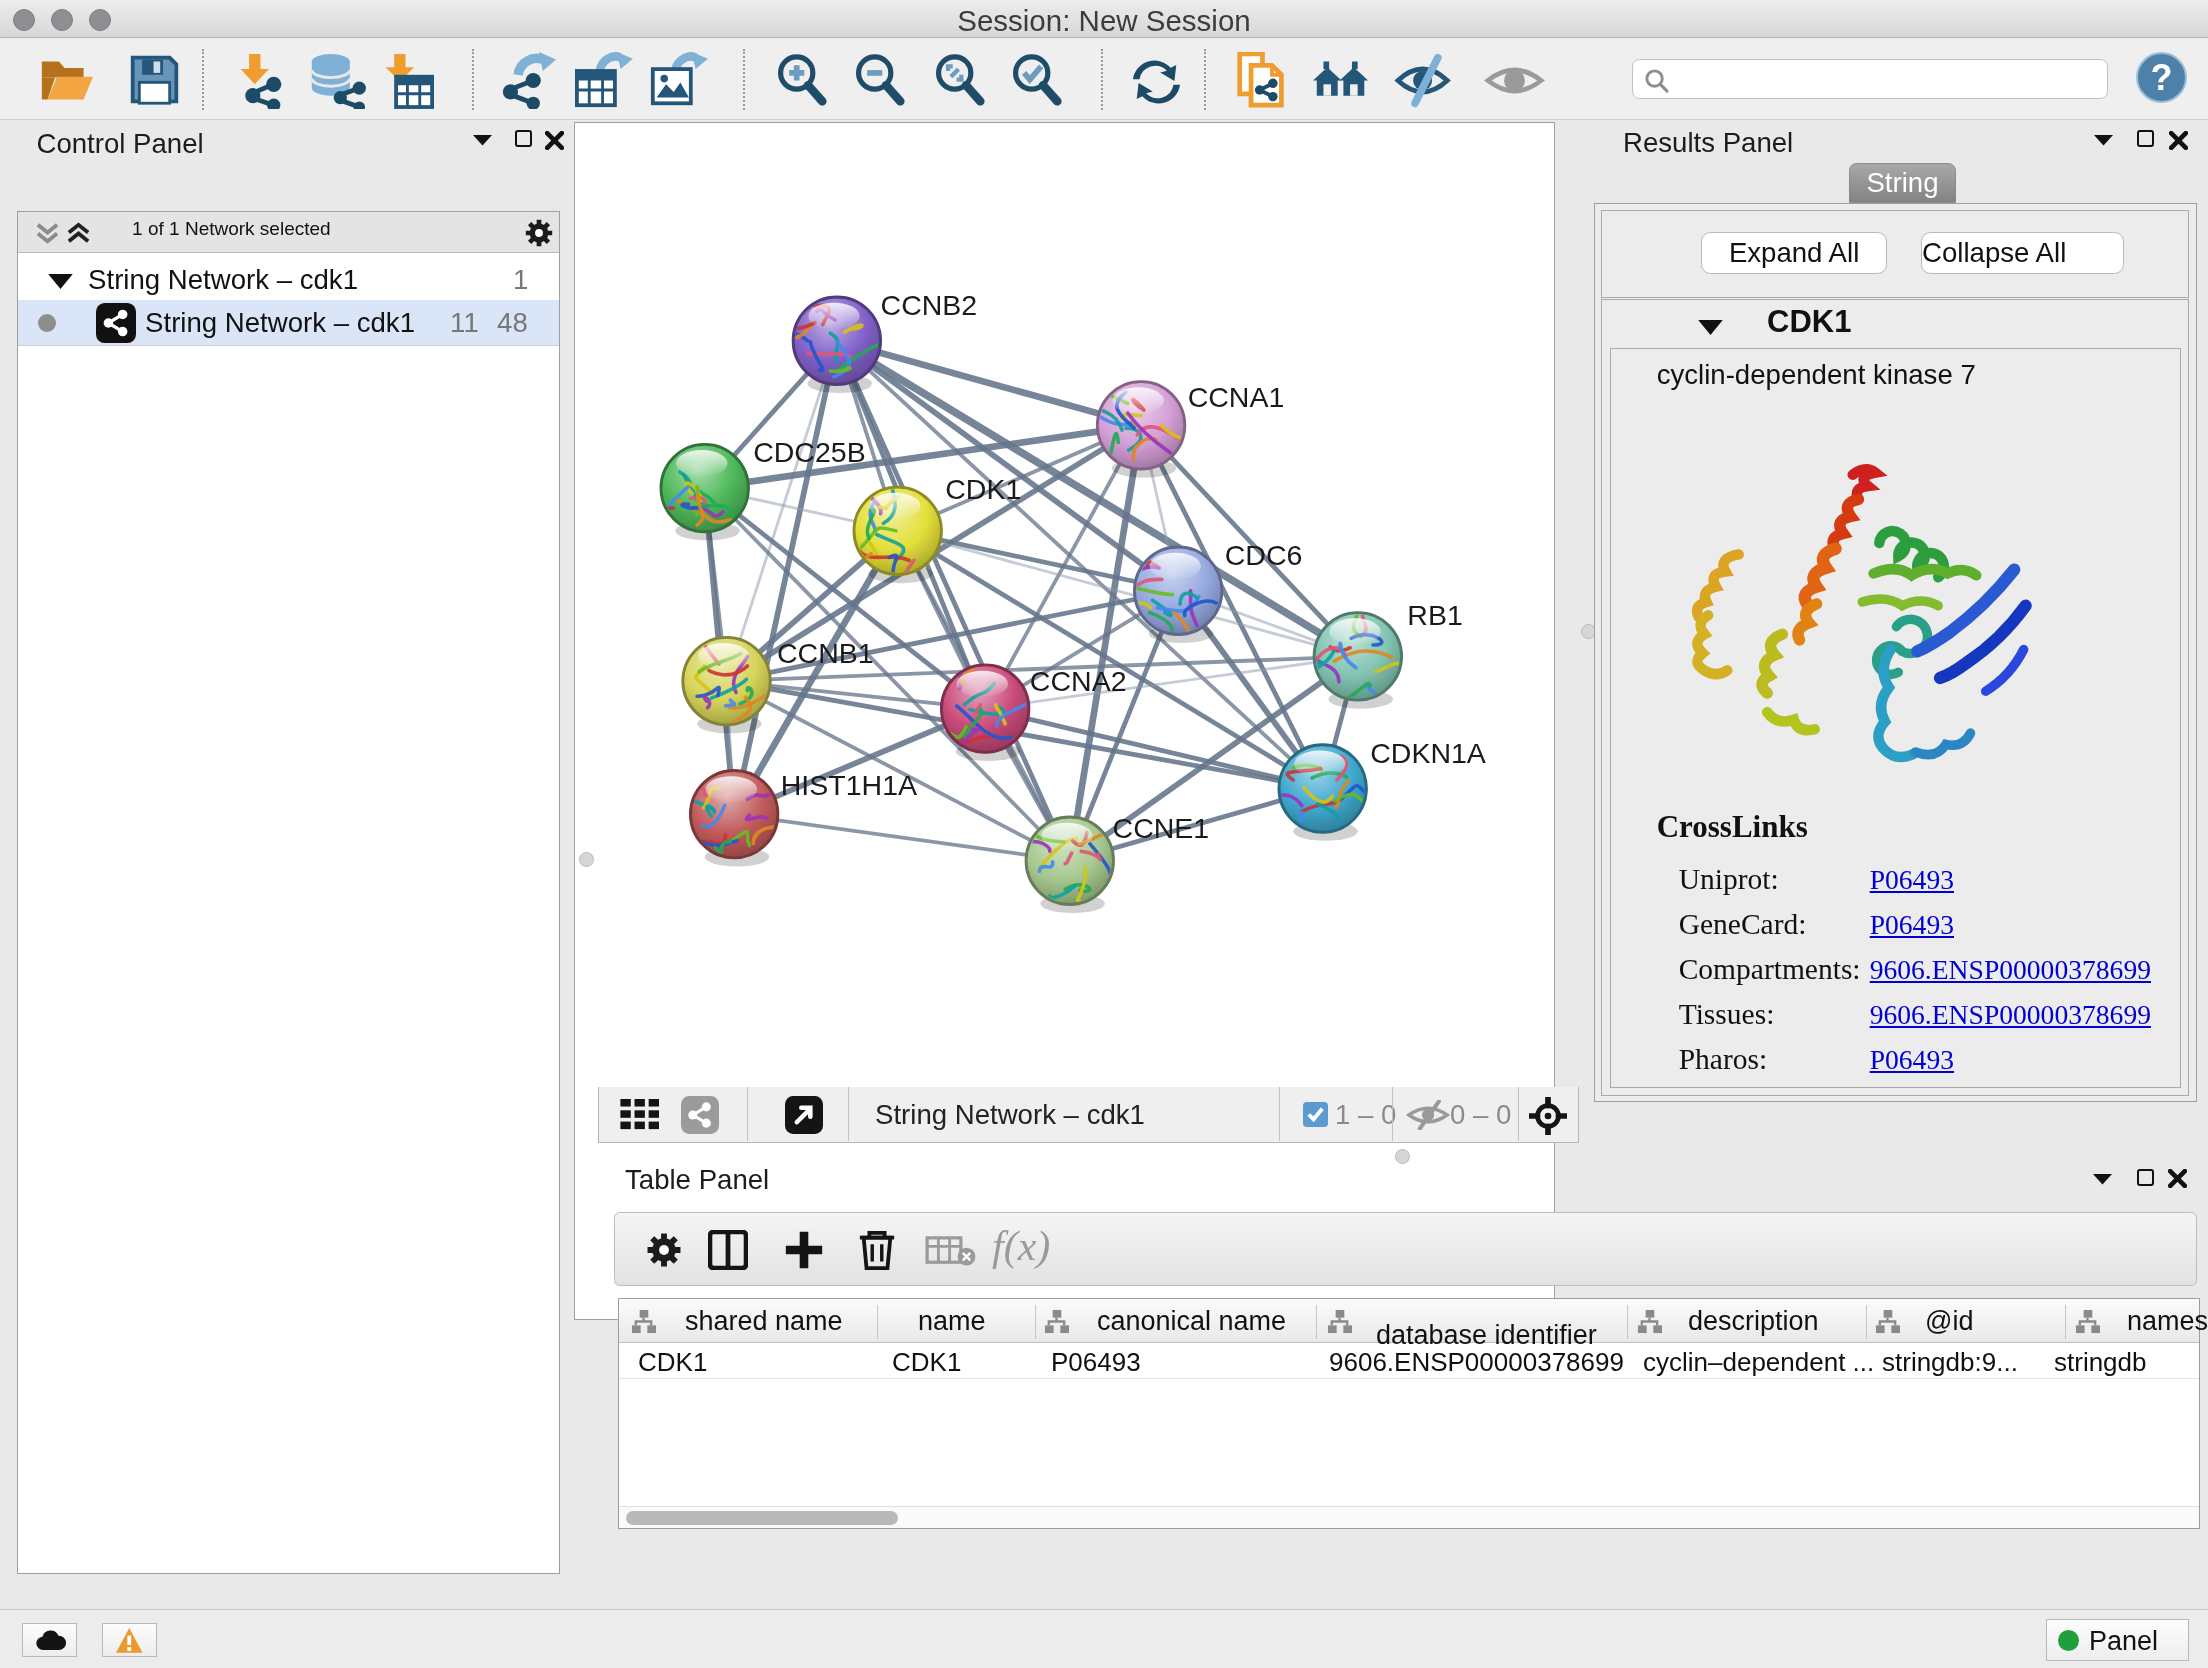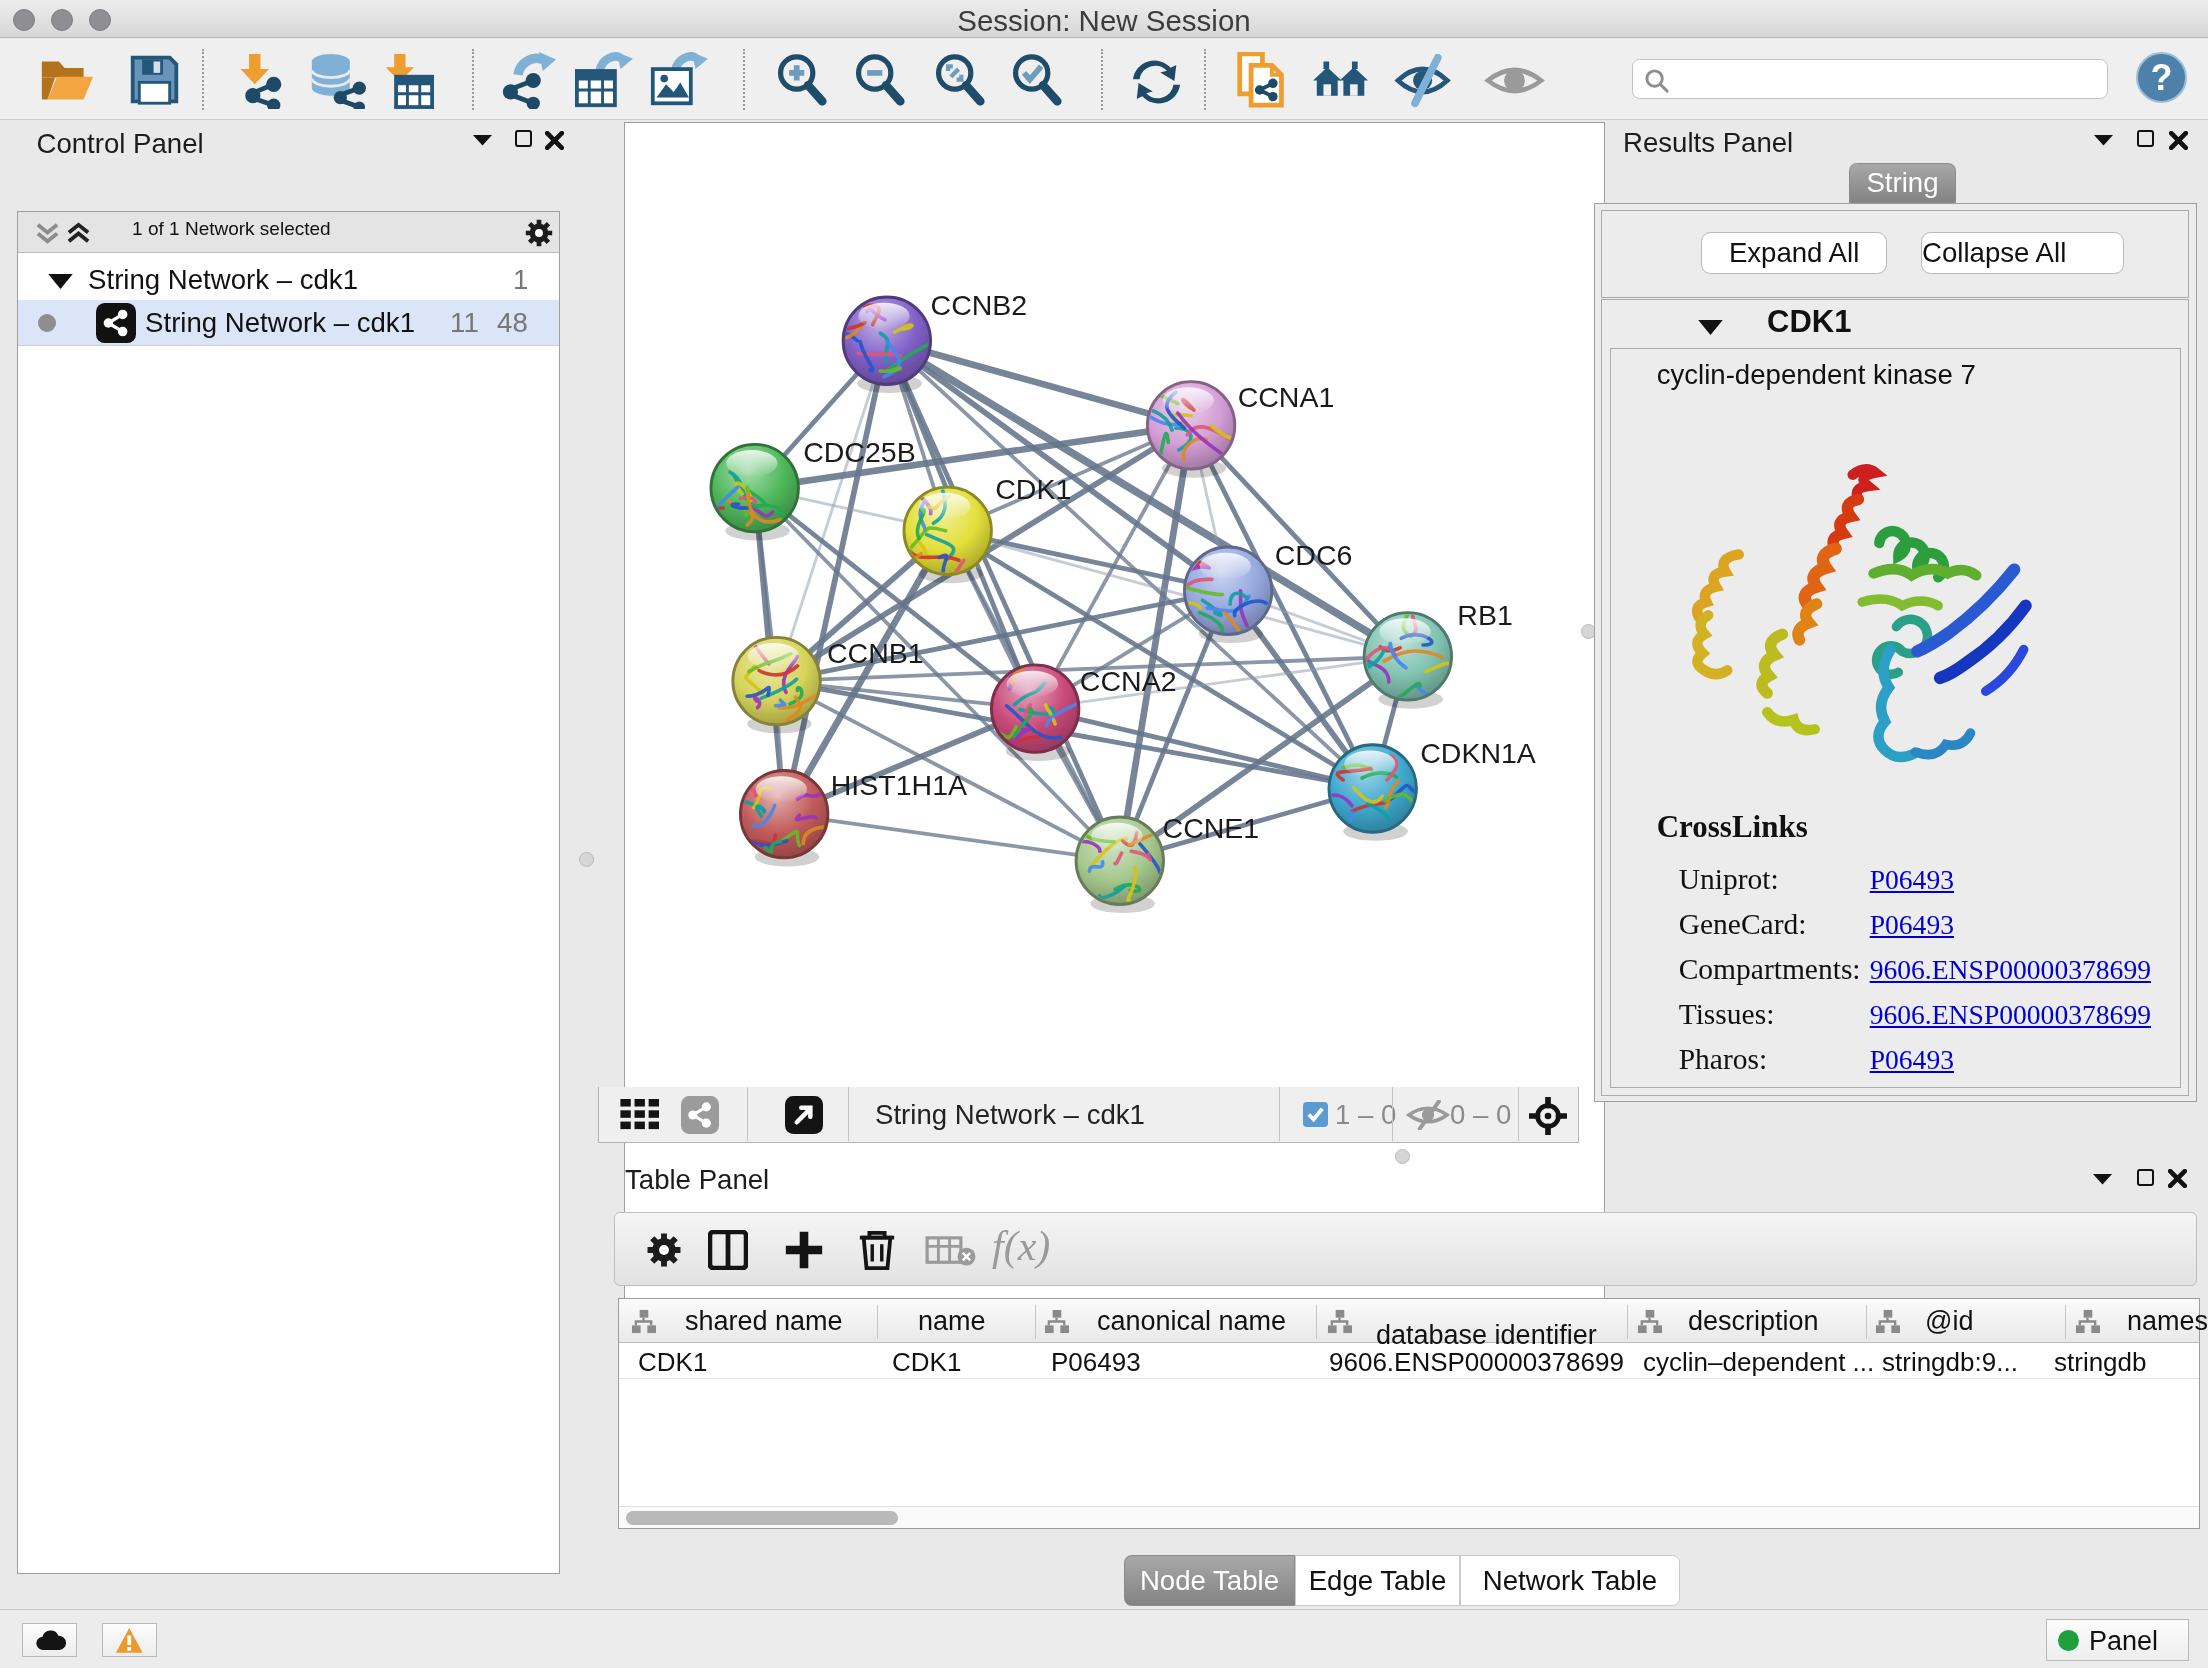--- a/index.html
+++ b/index.html
@@ -243,21 +243,21 @@
             <circle cx="28" cy="30" r="5"></circle>
             <path d="M13 21 L28 12 M13 21 L28 30" stroke="#fff" stroke-width="3.4"></path>
           </g>
       </svg>
       <div class="abs" style="left:127px; top:6.7px;">String Network – cdk1</div>
       <div class="abs" style="left:432px; top:6.7px; color:#777;">11</div>
       <div class="abs" style="left:479px; top:6.7px; color:#777;">48</div>
     </div>
   </div>
 </div>
-<div id="netpanel" style="position:absolute; left:624px; top:122px; width:981px; height:1198px; background:#fff; border:1px solid #a0a0a0;">
+<div id="netpanel" style="position:absolute; left:574px; top:122px; width:981px; height:1198px; background:#fff; border:1px solid #a0a0a0;">
 <svg width="981" height="965" viewBox="0 0 1031 1015" style="position:absolute;left:0;top:0;">
 <defs>
 <radialGradient id="gCCNB2" cx="42%" cy="30%" r="75%">
           <stop offset="0%" stop-color="#c0b0e4"></stop>
           <stop offset="55%" stop-color="#8160c8"></stop>
           <stop offset="100%" stop-color="#5d4590"></stop>
         </radialGradient>
 <clipPath id="cCCNB2">
           <circle cx="275" cy="229" r="44"></circle>
         </clipPath>
@@ -854,25 +854,20 @@
       <div class="abs" style="left:1024px; top:3.8px;">cyclin–dependent ...</div>
       <div class="abs" style="left:1263px; top:3.8px;">stringdb:9...</div>
       <div class="abs" style="left:1435px; top:3.8px;">stringdb</div>
     </div>
 
     <div class="abs" style="left:0; top:207px; width:1580px; height:22px; background:#fafafa; border-top:1px solid #e0e0e0;">
       <div class="abs" style="left:6.7px; top:3.8px; width:272px; height:14.3px; background:#b9b9b9; border-radius:7.6px;"></div>
     </div>
   </div>
 
-  <div class="abs" style="left:526px; top:397px; display:flex;">
-    <div class="tab tabsel" style="width:171px; height:51px; line-height:49px; border-radius:7.6px 0 0 7.6px;">Node Table</div>
-    <div class="tab" style="width:165px; height:51px; line-height:49px;">Edge Table</div>
-    <div class="tab" style="width:220px; height:51px; line-height:49px; border-radius:0 7.6px 7.6px 0;">Network Table</div>
-  </div>
 </div>
 <div id="statusbar" style="position:absolute; left:0; top:1609px; width:2208px; height:59px; background:#ececec; border-top:1px solid #c9c9c9;">
   <div class="abs" style="left:22px; top:13.3px; width:55px; height:34px; background:linear-gradient(#fdfdfd,#ededed); border:1px solid #b9b9b9;">
     <svg class="abs" style="left:10.5px; top:4.8px;" width="32" height="23" viewBox="0 0 34 24">
       <path d="M10 22 a7 7 0 0 1 -1 -14 a9 9 0 0 1 17 -1 a6.5 6.5 0 0 1 1 15 z" fill="#141414"></path>
     </svg>
   </div>
   <div class="abs" style="left:102px; top:13.3px; width:55px; height:34px; background:linear-gradient(#fdfdfd,#ededed); border:1px solid #b9b9b9;">
     <svg class="abs" style="left:12.4px; top:2.9px;" width="28.5" height="27.6" viewBox="0 0 30 29">
       <path d="M15 1 L29 27 H1 z" fill="#ea9a2e"></path>

